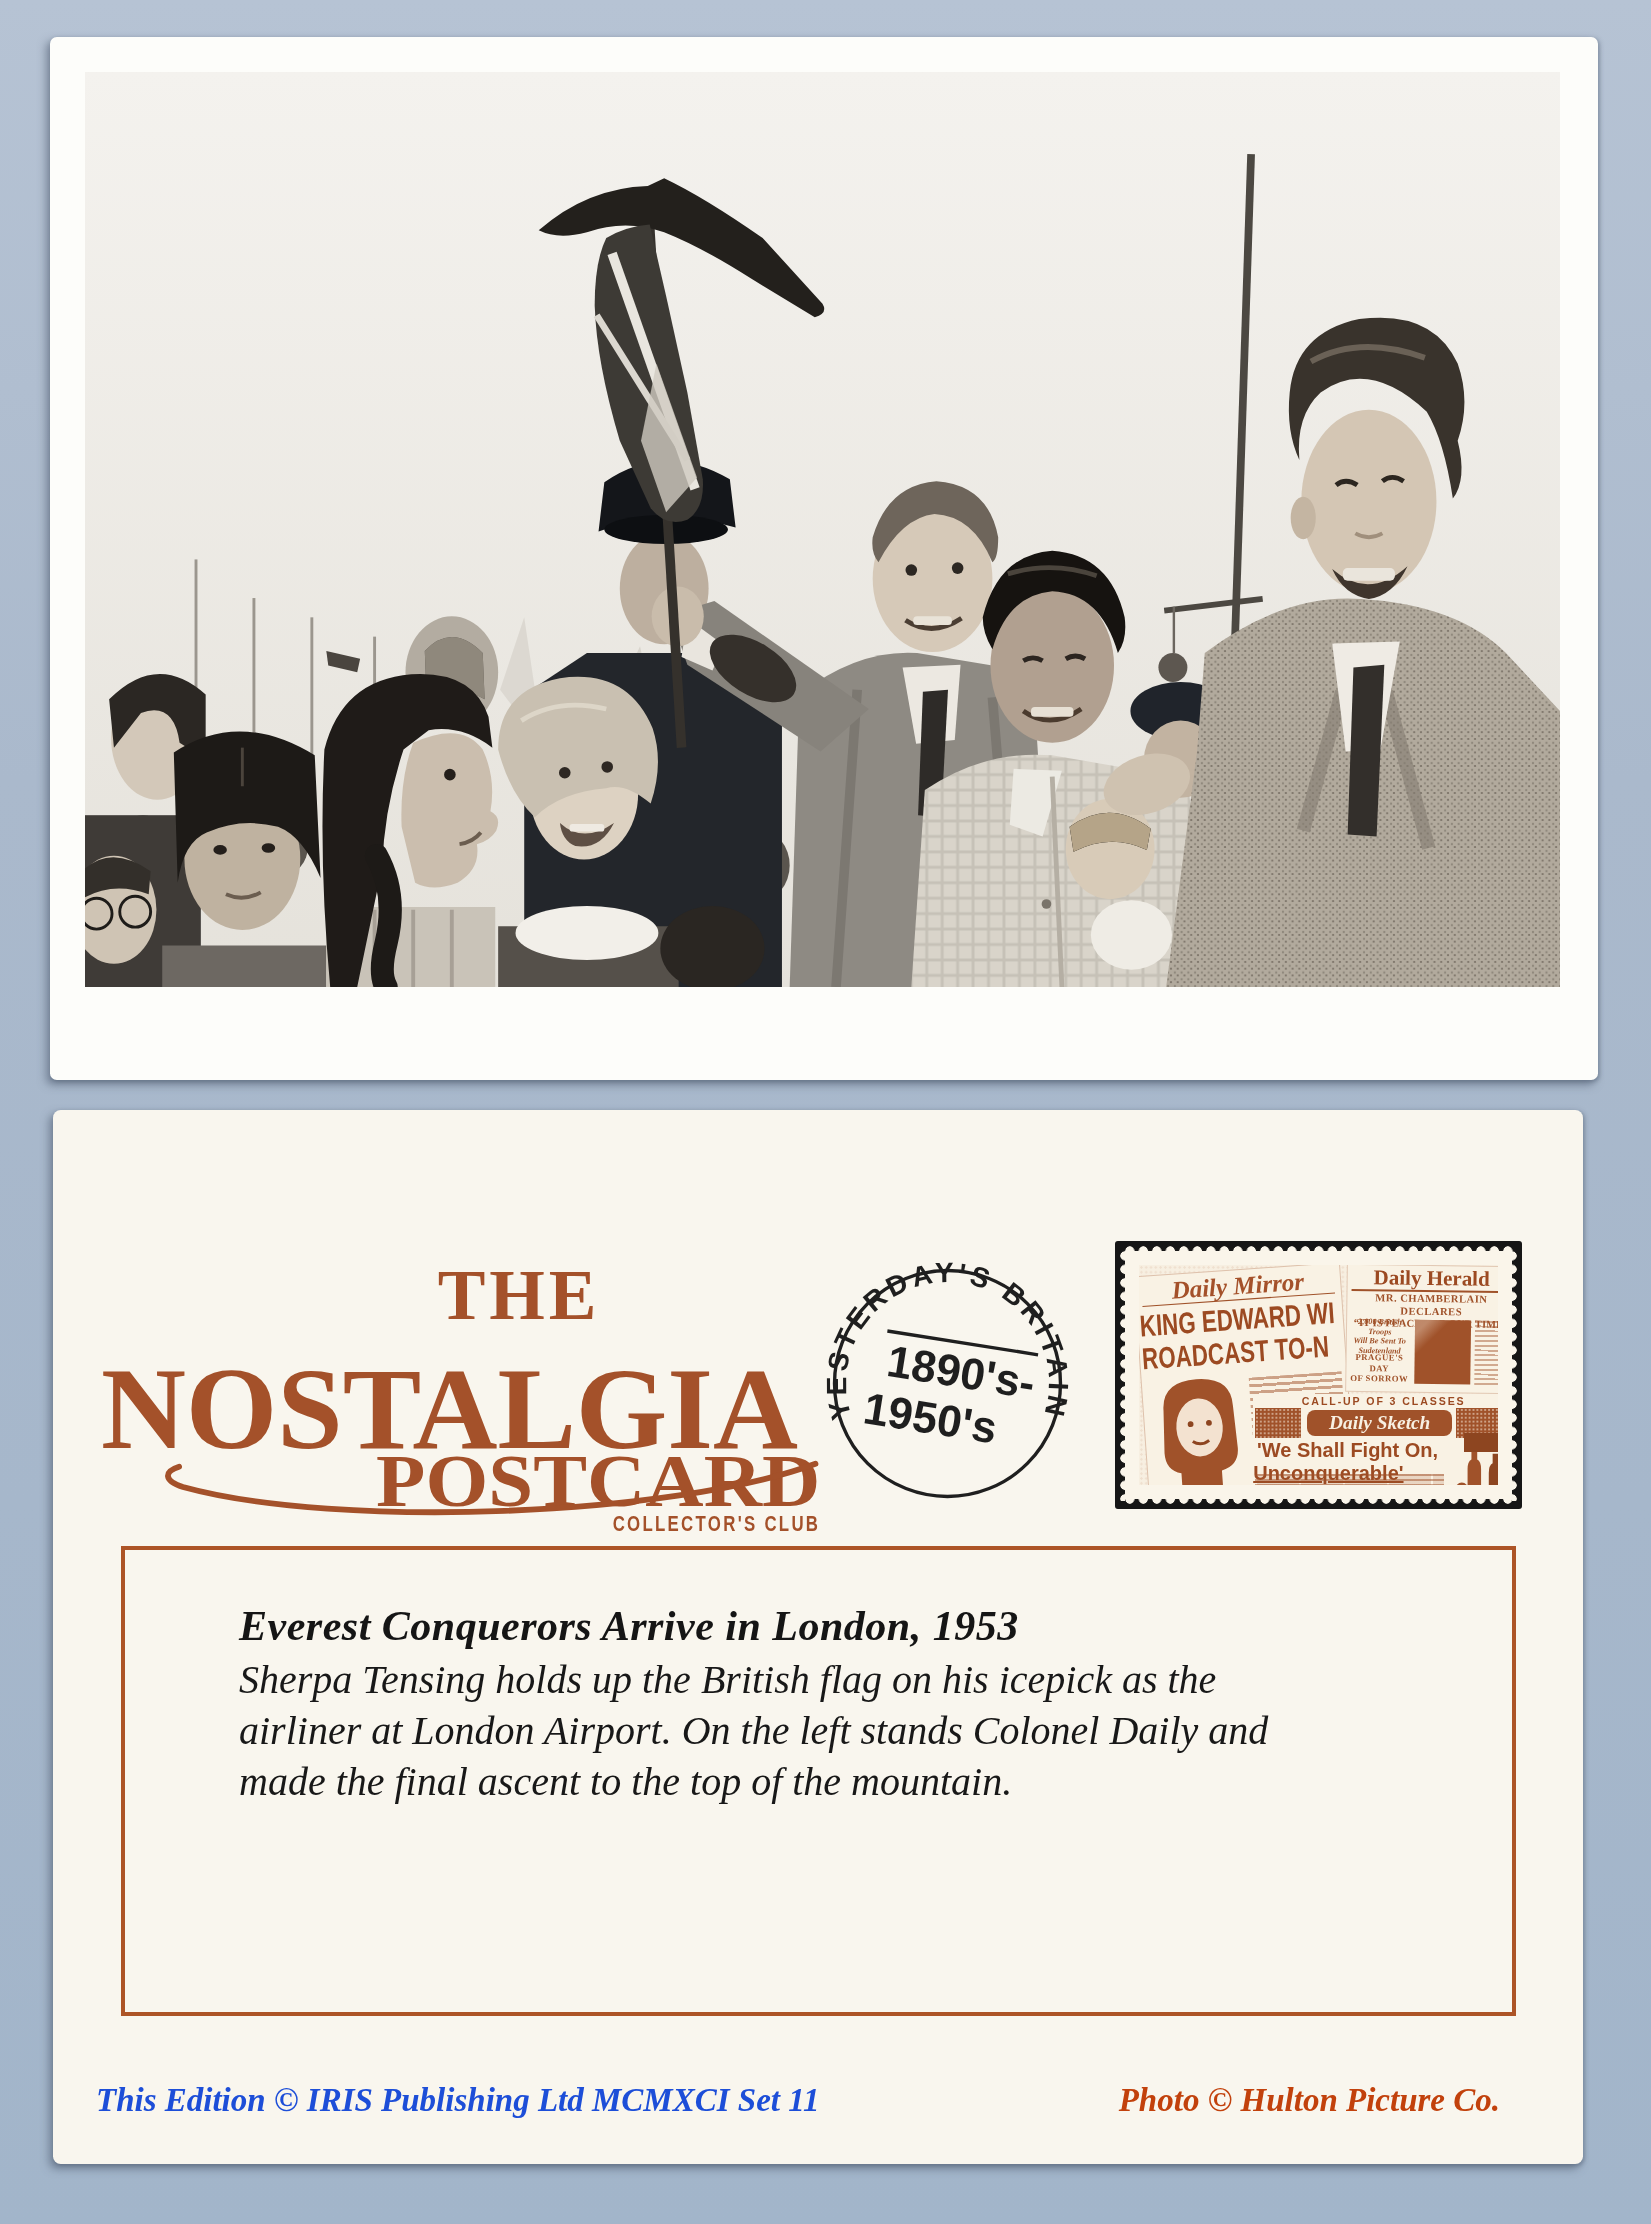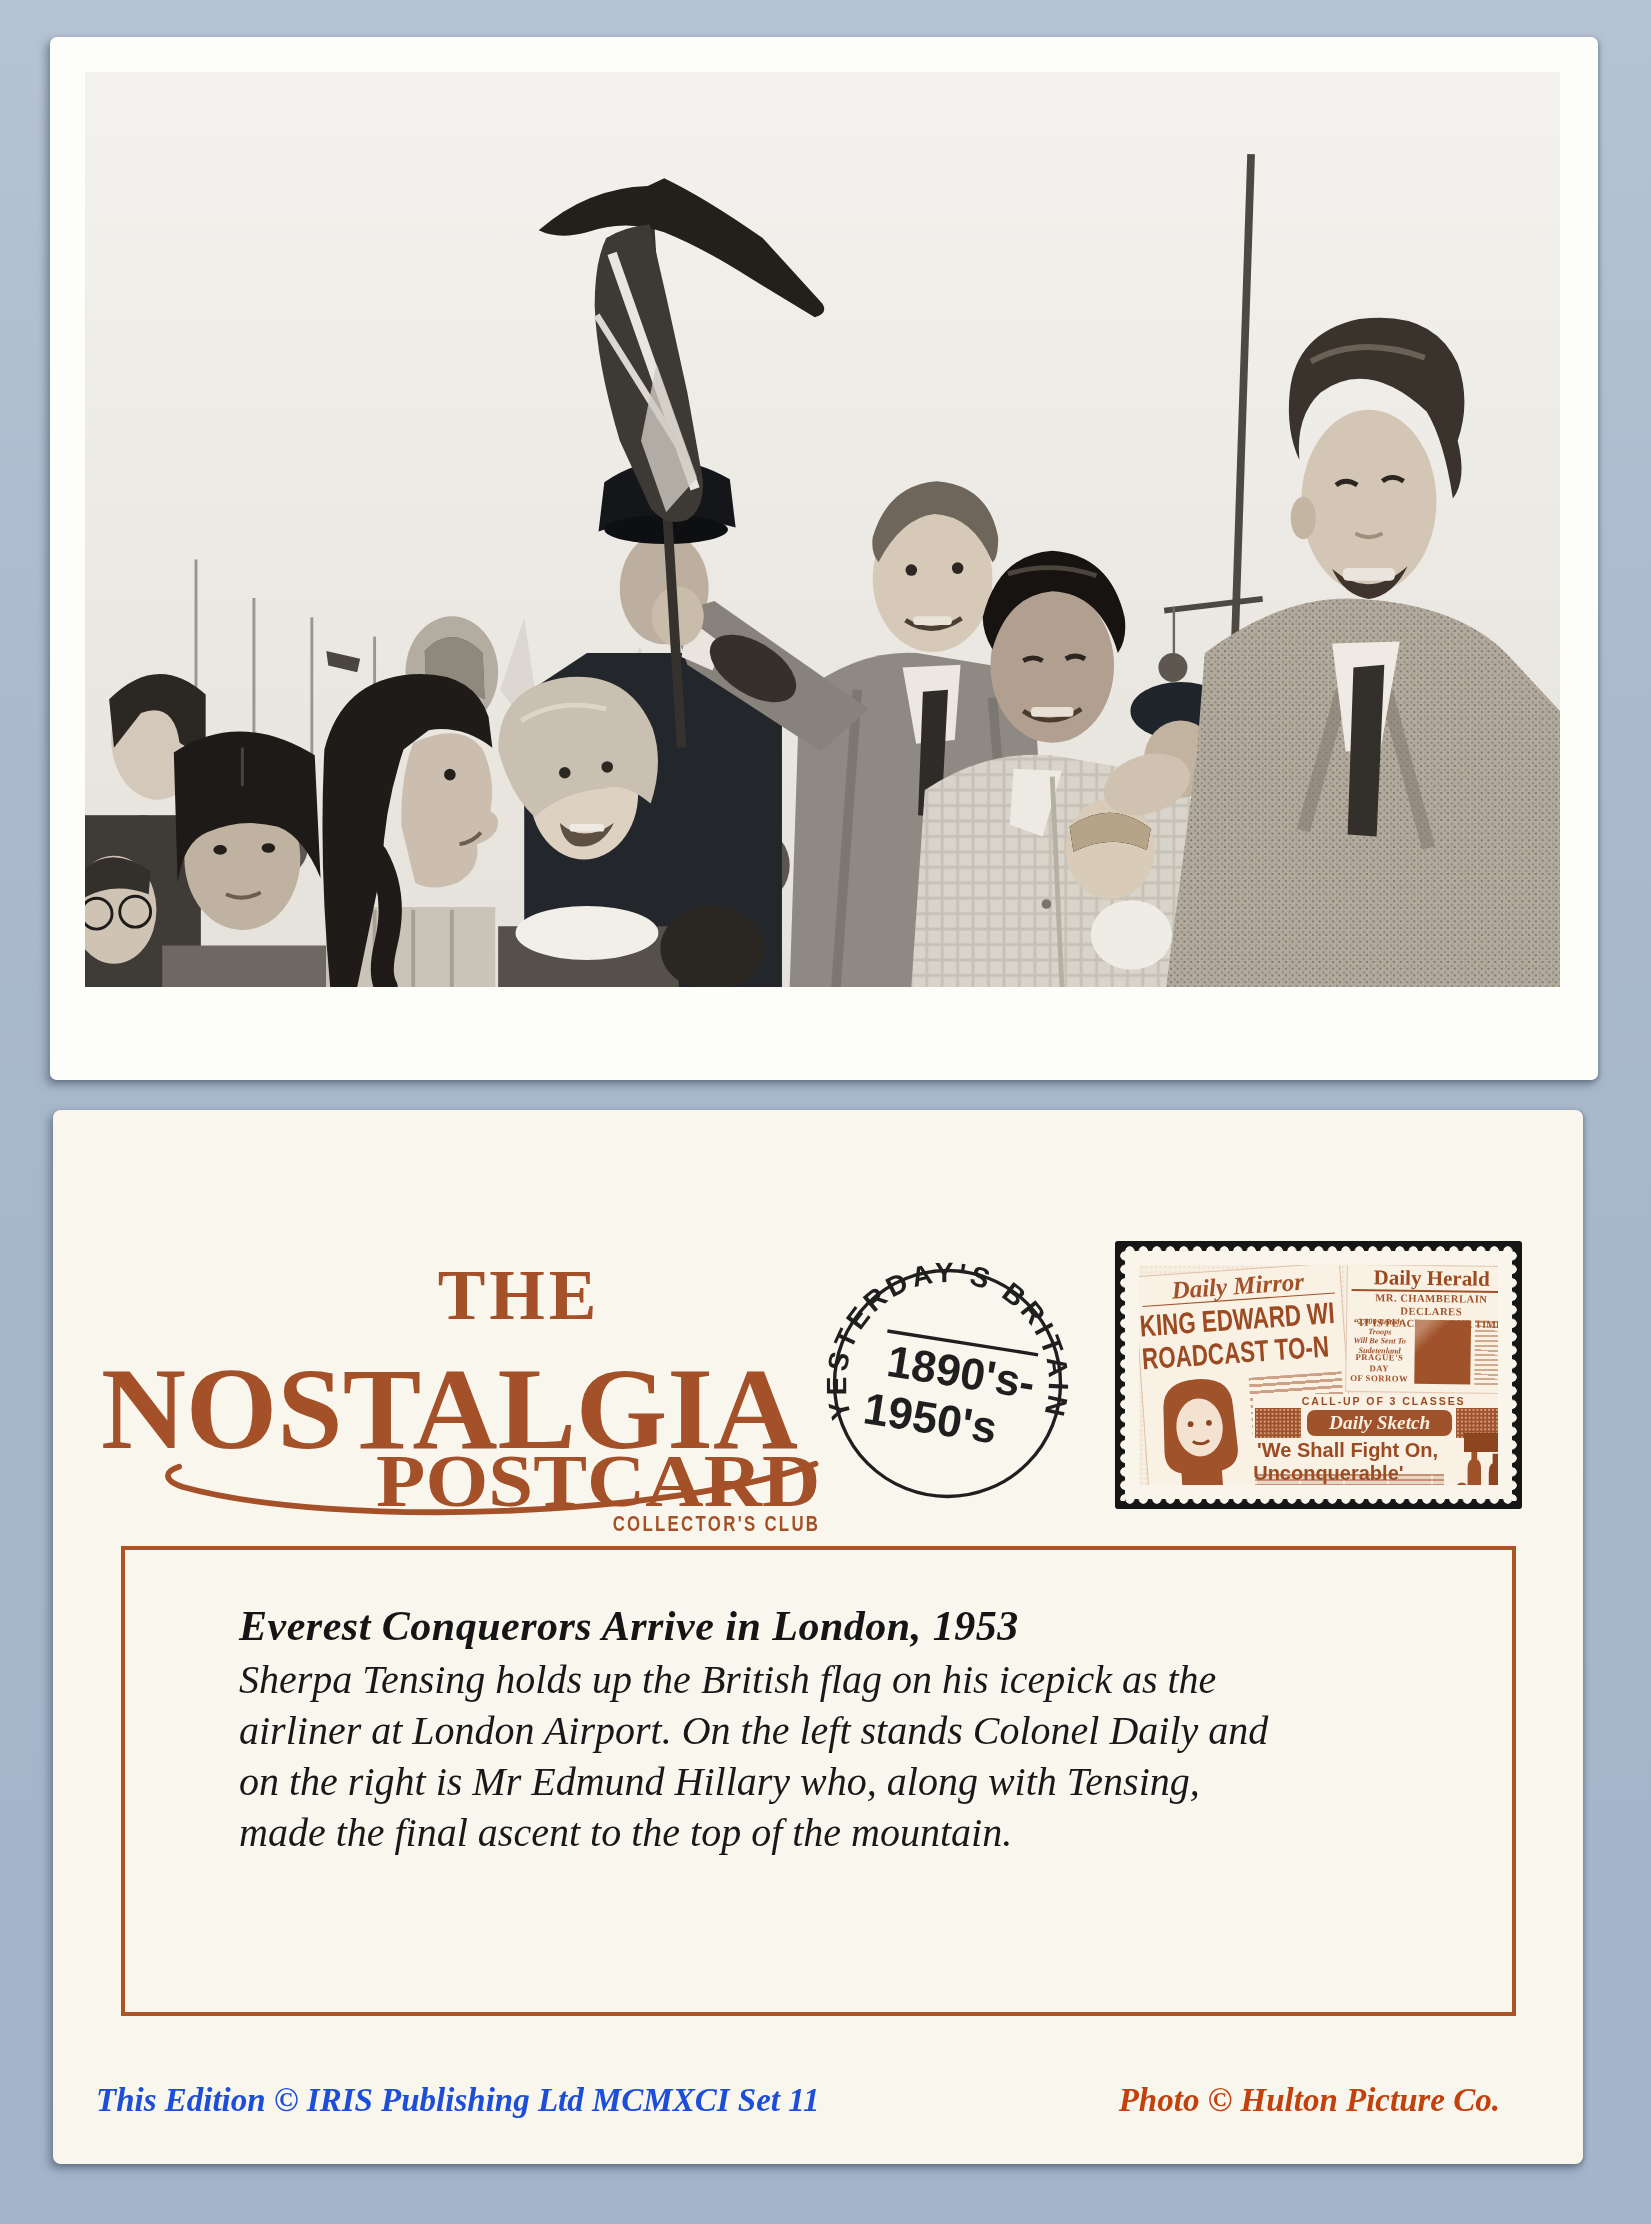--- a/index.html
+++ b/index.html
@@ -64,21 +64,21 @@
      background:repeating-linear-gradient(180deg,rgba(160,80,40,.45) 0 1.9px,transparent 1.9px 4.8px);}
   .sketch{left:114px;top:129px;width:261px;height:106px;}
   .callup{font:700 10.6px/12.6px "Liberation Sans",sans-serif;letter-spacing:1.9px;text-align:center;
           color:#9c4a22;margin-top:1px;}
   .sk-banner{position:absolute;left:54px;top:15.4px;width:145px;height:26px;background:#a0522a;
           color:#f8f0e2;font:italic 700 19.3px/26px "Liberation Serif",serif;text-align:center;border-radius:8px;}
   .sk-block{position:absolute;top:13.5px;width:46px;height:30px;background:#a0522a;
      background-image:radial-gradient(rgba(250,240,226,.5) 1px,transparent 1.5px);background-size:3.9px 3.9px;}
   .sk-b1{left:1.9px;} .sk-b2{left:203px;}
   .fight{font:700 20px/23px "Liberation Sans",sans-serif;color:#9c4a22;margin:31px 0 0 3.9px;}
-  .fight2{font:700 20px/23px "Liberation Sans",sans-serif;color:#9c4a22;margin:0 0 0 0px;}
+  .fight2{font:700 20px/23px "Liberation Sans",sans-serif;color:#9c4a22;margin:0 0 0 0px;text-decoration:underline;}
   .sk-cols{position:absolute;left:1.9px;bottom:1px;width:189px;height:25px;
      background:repeating-linear-gradient(90deg,transparent 0 1.9px,rgba(160,80,40,.18) 1.9px 44px),
                 repeating-linear-gradient(180deg,rgba(160,80,40,.5) 0 1.9px,transparent 1.9px 4.8px);}
   .blackwt{position:absolute;right:0px;top:39px;width:50px;height:19.3px;background:#8d4категория0;background:#8d4520;}
   
   .infobox{position:absolute;left:68px;top:436px;width:1395px;height:470px;
            border:4.8px solid #ad5426;box-sizing:border-box;}
   .infobox-inner{padding:48px 39px 0 114px;}
   .info-title{font:italic 700 42px/56px "Liberation Serif",serif;color:#151515;letter-spacing:0.5px;}
   .info-line{font:italic 400 40px/51px "Liberation Serif",serif;color:#181818;}
@@ -350,21 +350,20 @@
 
         </div>
       </div>
     </div>
 
     <div class="infobox">
       <div class="infobox-inner">
         <div class="info-title">Everest Conquerors Arrive in London, 1953</div>
         <div class="info-line">Sherpa Tensing holds up the British flag on his icepick as the</div>
         <div class="info-line">airliner at London Airport. On the left stands Colonel Daily and</div>
-        <div class="info-line">on the right is Mr Edmund Hillary who, along with Tensing,</div>
         <div class="info-line">made the final ascent to the top of the mountain.</div>
       </div>
     </div>
 
     <div class="footer-left">This Edition © IRIS Publishing Ltd MCMXCI Set 11</div>
     <div class="footer-right">Photo © Hulton Picture Co.</div>
   </div>
 
 </div>
 

